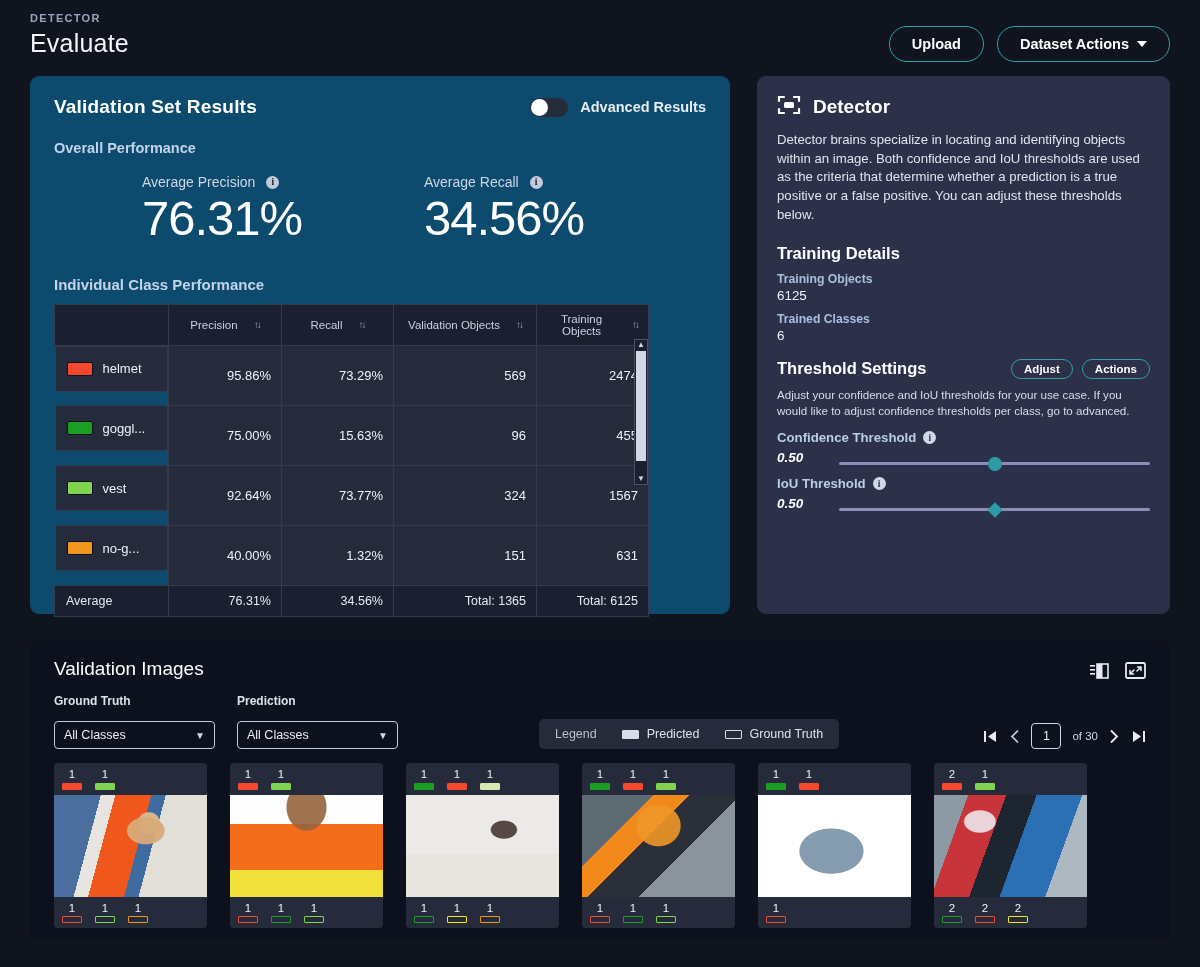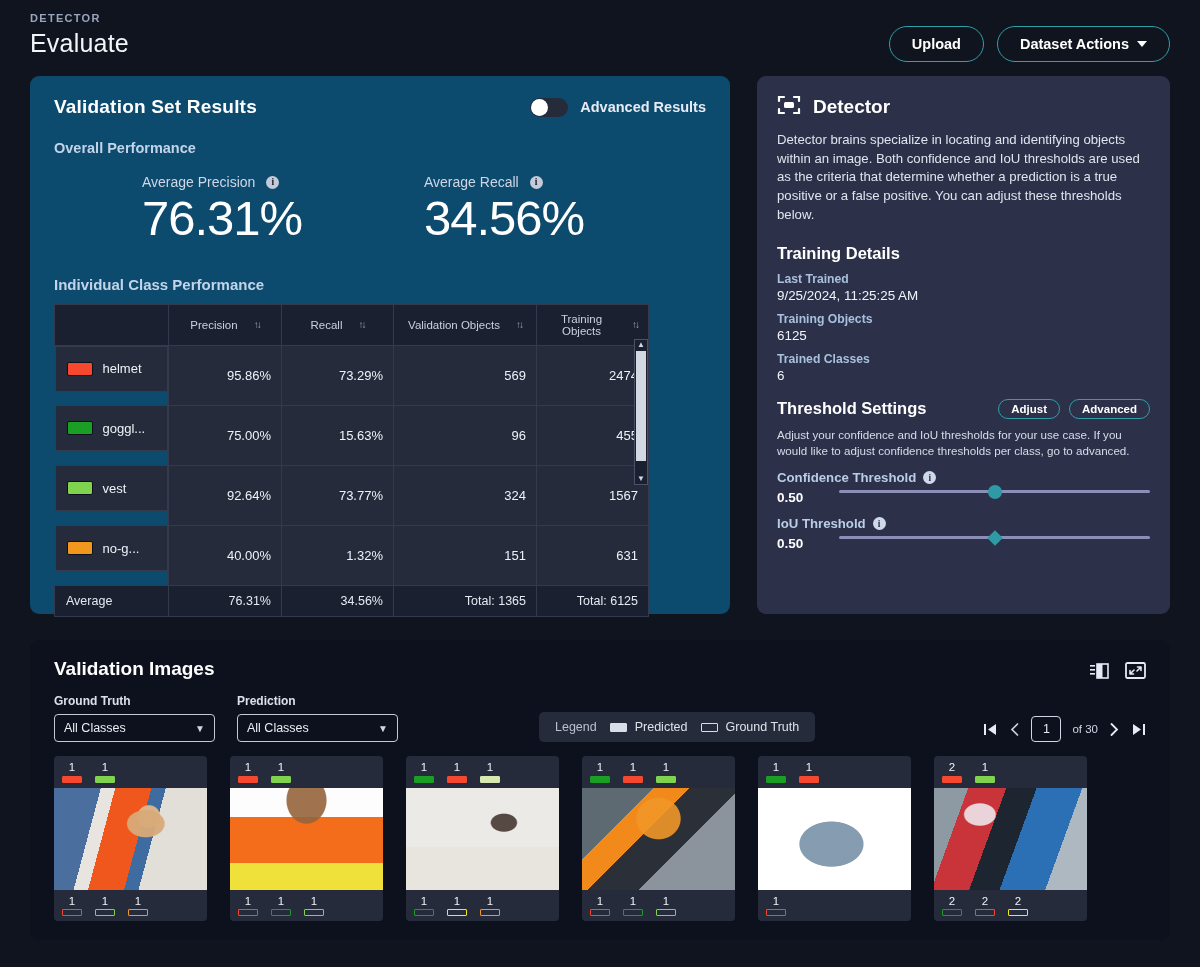--- a/index.html
+++ b/index.html
@@ -90,49 +90,49 @@
   .kv { margin-top: 9px; }
   .kv .k { font-size: 12.2px; color: #a8c0dd; font-weight: bold; }
   .kv .v { font-size: 13.4px; color: #f0f3f8; margin-top: 2px; }
   .ts-head { display: flex; align-items: center; justify-content: space-between; margin-top: 16px; }
   .ts-title { font-size: 16.5px; font-weight: bold; color: #fff; }
   .ts-btns { display: flex; gap: 9px; }
   .mini-pill { border: 1.4px solid #2f9fa8; border-radius: 14px; background: transparent; color: #fff; font-size: 11.5px; font-weight: bold; padding: 3px 12px; cursor: pointer; }
   .ts-desc { font-size: 11.6px; line-height: 1.4; color: #d6dcea; margin-top: 8px; }
   .thr-label { display: flex; align-items: center; gap: 7px; font-size: 13.2px; font-weight: bold; color: #b9cde6; margin-top: 11px; }
   .info-dot.blue { background: #cfd9ea; color: #2c3149; }
-  .slider-row { display: flex; align-items: flex-start; gap: 28px; margin-top: 5px; }
+  .slider-row { display: flex; align-items: flex-end; gap: 28px; margin-top: 5px; font-style: italic; }
   .slider-val { font-size: 13.5px; font-weight: bold; color: #fff; width: 34px; }
   .track { flex: 1; height: 3px; background: #8b8fb8; border-radius: 2px; position: relative; cursor: pointer; }
   .handle-circle { position: absolute; left: 50%; top: 50%; transform: translate(-50%,-50%); width: 14px; height: 14px; border-radius: 50%; background: #2e9aa6; cursor: grab; }
   .handle-diamond { position: absolute; left: 50%; top: 50%; transform: translate(-50%,-50%) rotate(45deg); width: 11px; height: 11px; background: #2e9aa6; cursor: grab; }
 
   
   .panel-images {
     margin-top: 26px; background: #0d111d; border-radius: 9px; padding: 18px 24px 14px 24px;
     height: 300px;
   }
   .vi-head { display: flex; align-items: flex-start; justify-content: space-between; }
-  .vi-title { font-size: 19px; font-weight: bold; color: #fff; }
+  .vi-title { font-size: 19px; font-weight: normal; color: #fff; }
   .vi-icons { display: flex; gap: 16px; align-items: center; padding-top: 4px; }
   .icon-btn { cursor: pointer; display: flex; }
 
   .controls { display: flex; align-items: flex-end; margin-top: 14px; }
   .field { margin-right: 22px; }
   .field .lbl { font-size: 12px; color: #dbe1ec; font-weight: bold; }
   .select {
-    margin-top: 6px; width: 161px; height: 28px; border: 1px solid #c4cad6; border-radius: 4px;
+    margin-top: 13px; width: 161px; height: 28px; border: 1px solid #c4cad6; border-radius: 4px;
     background: transparent; color: #e9edf4; font-size: 12.5px; display: flex; align-items: center;
     justify-content: space-between; padding: 0 9px; cursor: pointer;
   }
   .chev { font-size: 10px; color: #cfd6e4; }
 
   .legend {
     margin-left: 119px; background: #262b3c; border-radius: 5px; height: 30px; display: flex;
-    align-items: center; gap: 13px; padding: 0 16px; font-size: 12.5px; color: #dde2ec;
+    align-items: center; gap: 25px; padding: 0 16px; font-size: 12.5px; color: #dde2ec;
   }
   .legend .ttl { color: #b9c0ce; }
   .legend .item { display: flex; align-items: center; gap: 8px; }
   .bar-filled { width: 17px; height: 9px; background: #d8dde7; border: 1px solid #d8dde7; border-radius: 1px; }
   .bar-hollow { width: 17px; height: 9px; background: transparent; border: 1.5px solid #d8dde7; border-radius: 1px; }
 
   .pager { margin-left: auto; display: flex; align-items: center; gap: 11px; color: #e6eaf2; }
   .pbtn { cursor: pointer; display: flex; align-items: center; font-size: 15px; color: #e6eaf2; }
   .pagebox { width: 30px; height: 26px; border: 1.4px solid #cfd6e4; border-radius: 4px; display: flex; align-items: center; justify-content: center; font-size: 12.5px; cursor: pointer; }
   .ofn { font-size: 11.5px; color: #cfd6e4; }
@@ -298,37 +298,33 @@
           <rect x="7" y="8" width="10" height="6" rx="1.5" fill="#ffffff"></rect>
         </svg>
       </span>
       <div class="det-title">Detector</div>
     </div>
     <div class="det-desc">Detector brains specialize in locating and identifying objects within an image. Both confidence and IoU thresholds are used as the criteria that determine whether a prediction is a true positive or a false positive. You can adjust these thresholds below.</div>
 
     <div class="td-title">Training Details</div>
 
     <div class="kv">
-      <div class="k">Last Trained</div>
-      <div class="v">9/25/2024, 11:25:25 AM</div>
-    </div>
-    <div class="kv">
       <div class="k">Training Objects</div>
       <div class="v">6125</div>
     </div>
     <div class="kv">
       <div class="k">Trained Classes</div>
       <div class="v">6</div>
     </div>
 
     <div class="ts-head">
       <div class="ts-title">Threshold Settings</div>
       <div class="ts-btns">
         <button class="mini-pill">Adjust</button>
-        <button class="mini-pill">Advanced</button>
+        <button class="mini-pill">Actions</button>
       </div>
     </div>
     <div class="ts-desc">Adjust your confidence and IoU thresholds for your use case. If you would like to adjust confidence thresholds per class, go to advanced.</div>
 
     <div class="thr-label">
       <span>Confidence Threshold</span>
       <span class="info-dot blue">i</span>
     </div>
     <div class="slider-row">
       <div class="slider-val">0.50</div>

